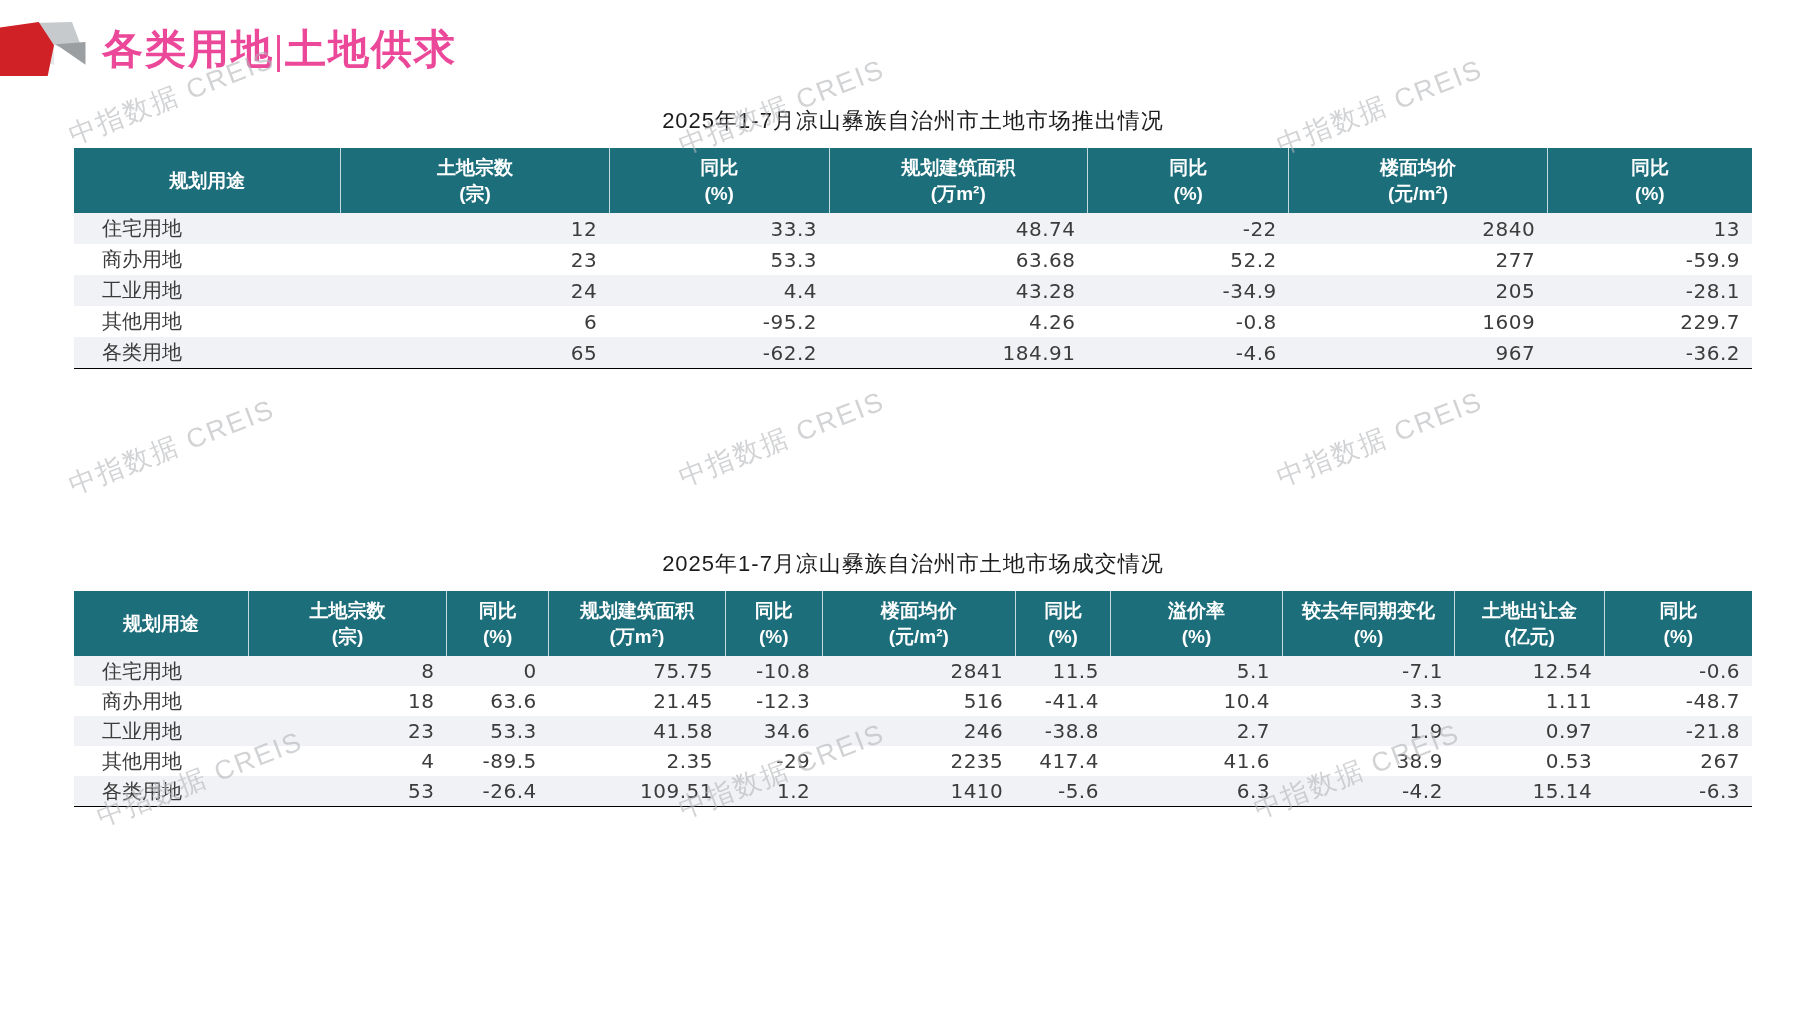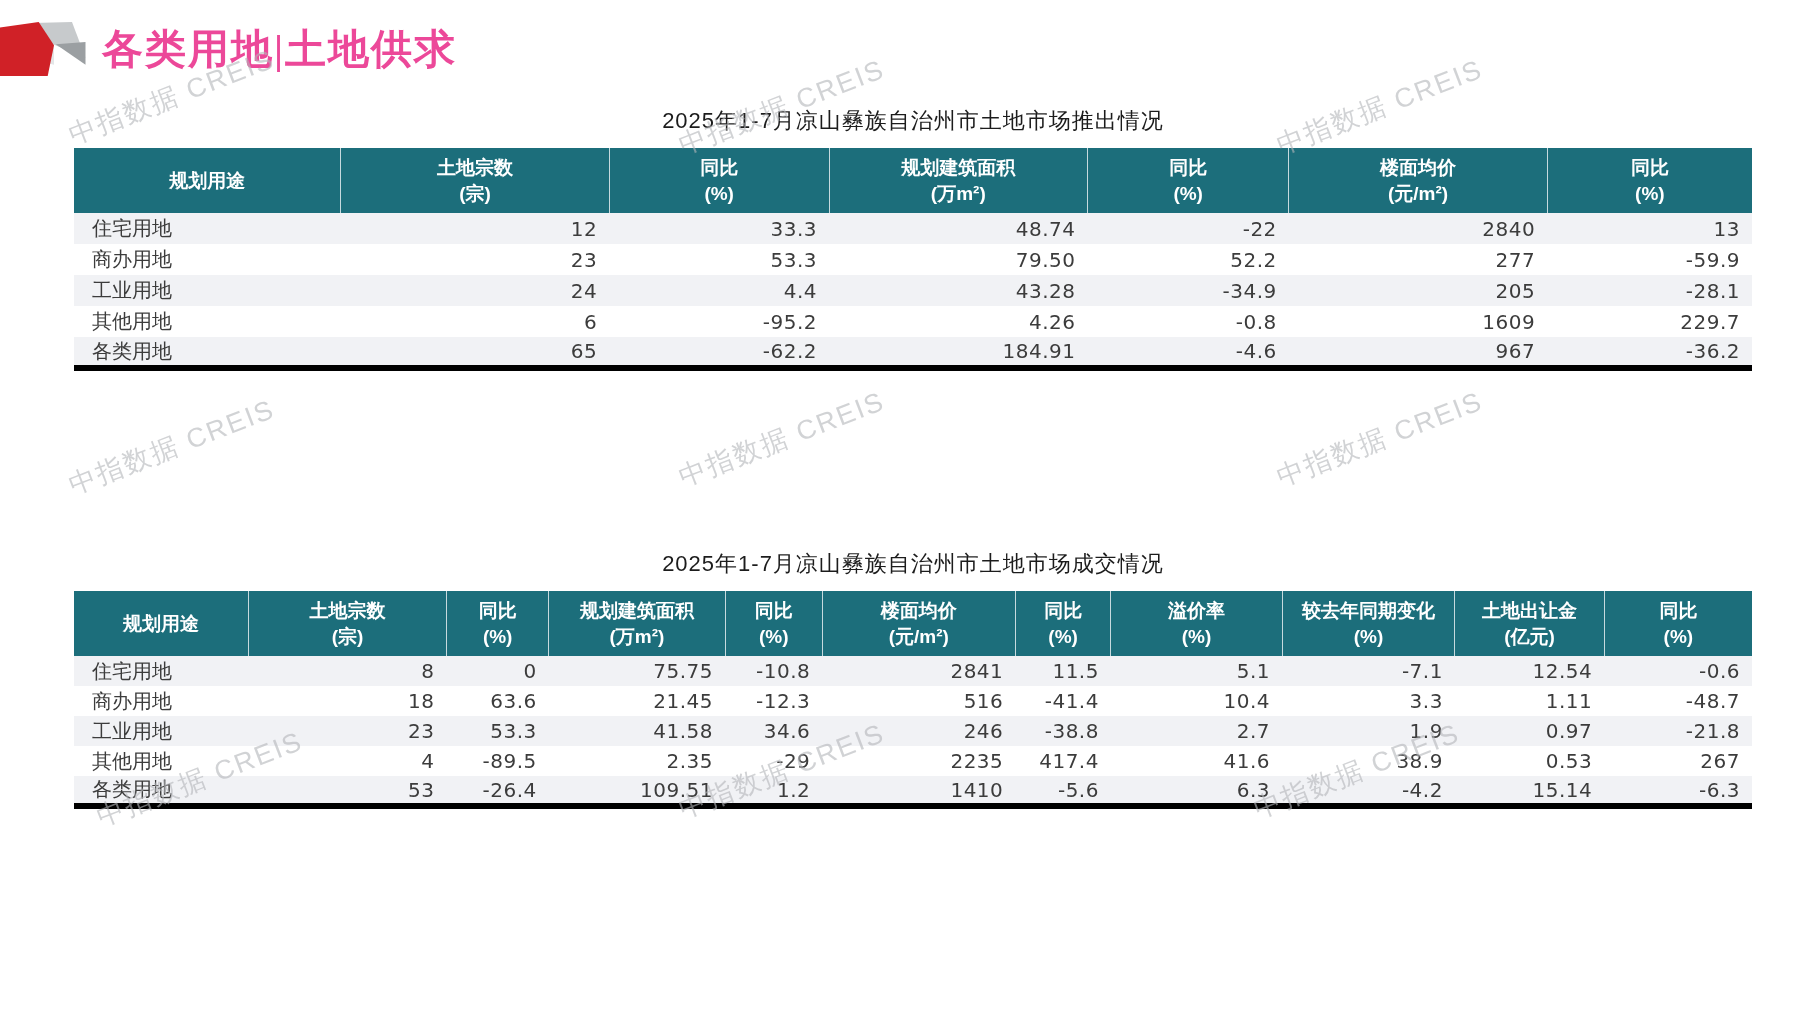--- a/index.html
+++ b/index.html
@@ -28,22 +28,22 @@
   thead th { background:#1c6e7b; color:#ffffff; font-size:19px; font-weight:600;
              text-align:center; vertical-align:middle; padding:7px 4px; line-height:1.35; }
   .tb1 thead th { height:59px; }
   .tb2 thead th { height:60px; }
   thead th + th { border-left:1px solid rgba(255,255,255,0.75); }
   tbody td { font-size:20px; color:#3c3c3c; padding:0 12px; white-space:nowrap; overflow:hidden; }
   .tb1 tbody tr { height:31px; }
   .tb2 tbody tr { height:30px; }
   tbody tr:nth-child(odd) { background:#f1f2f5; }
   tbody tr:nth-child(even){ background:#ffffff; }
-  tbody tr:last-child { border-bottom:6px solid #000000; }
-  td.label { text-align:left; padding-left:18px; }
+  tbody tr:last-child { border-bottom:1px solid #000000; }
+  td.label { text-align:left; padding-left:28px; }
   td.num   { text-align:right; font-family:"DejaVu Sans", sans-serif; letter-spacing:0.5px; }
 
   
   .wm { position:absolute; z-index:10; pointer-events:none; white-space:nowrap;
         font-size:27px; letter-spacing:2px; color:#b4b6ba; opacity:0.6;
         transform:rotate(-21deg); transform-origin:left center; }
   .wm:nth-of-type(1){ left:70px;   top:118px; }
   .wm:nth-of-type(2){ left:680px;  top:128px; }
   .wm:nth-of-type(3){ left:1278px; top:128px; }
   .wm:nth-of-type(4){ left:70px;   top:468px; }
@@ -118,21 +118,21 @@
             <td class="num">33.3</td>
             <td class="num">48.74</td>
             <td class="num">-22</td>
             <td class="num">2840</td>
             <td class="num">13</td>
           </tr>
           <tr>
             <td class="label">商办用地</td>
             <td class="num">23</td>
             <td class="num">53.3</td>
-            <td class="num">79.50</td>
+            <td class="num">63.68</td>
             <td class="num">52.2</td>
             <td class="num">277</td>
             <td class="num">-59.9</td>
           </tr>
           <tr>
             <td class="label">工业用地</td>
             <td class="num">24</td>
             <td class="num">4.4</td>
             <td class="num">43.28</td>
             <td class="num">-34.9</td>

